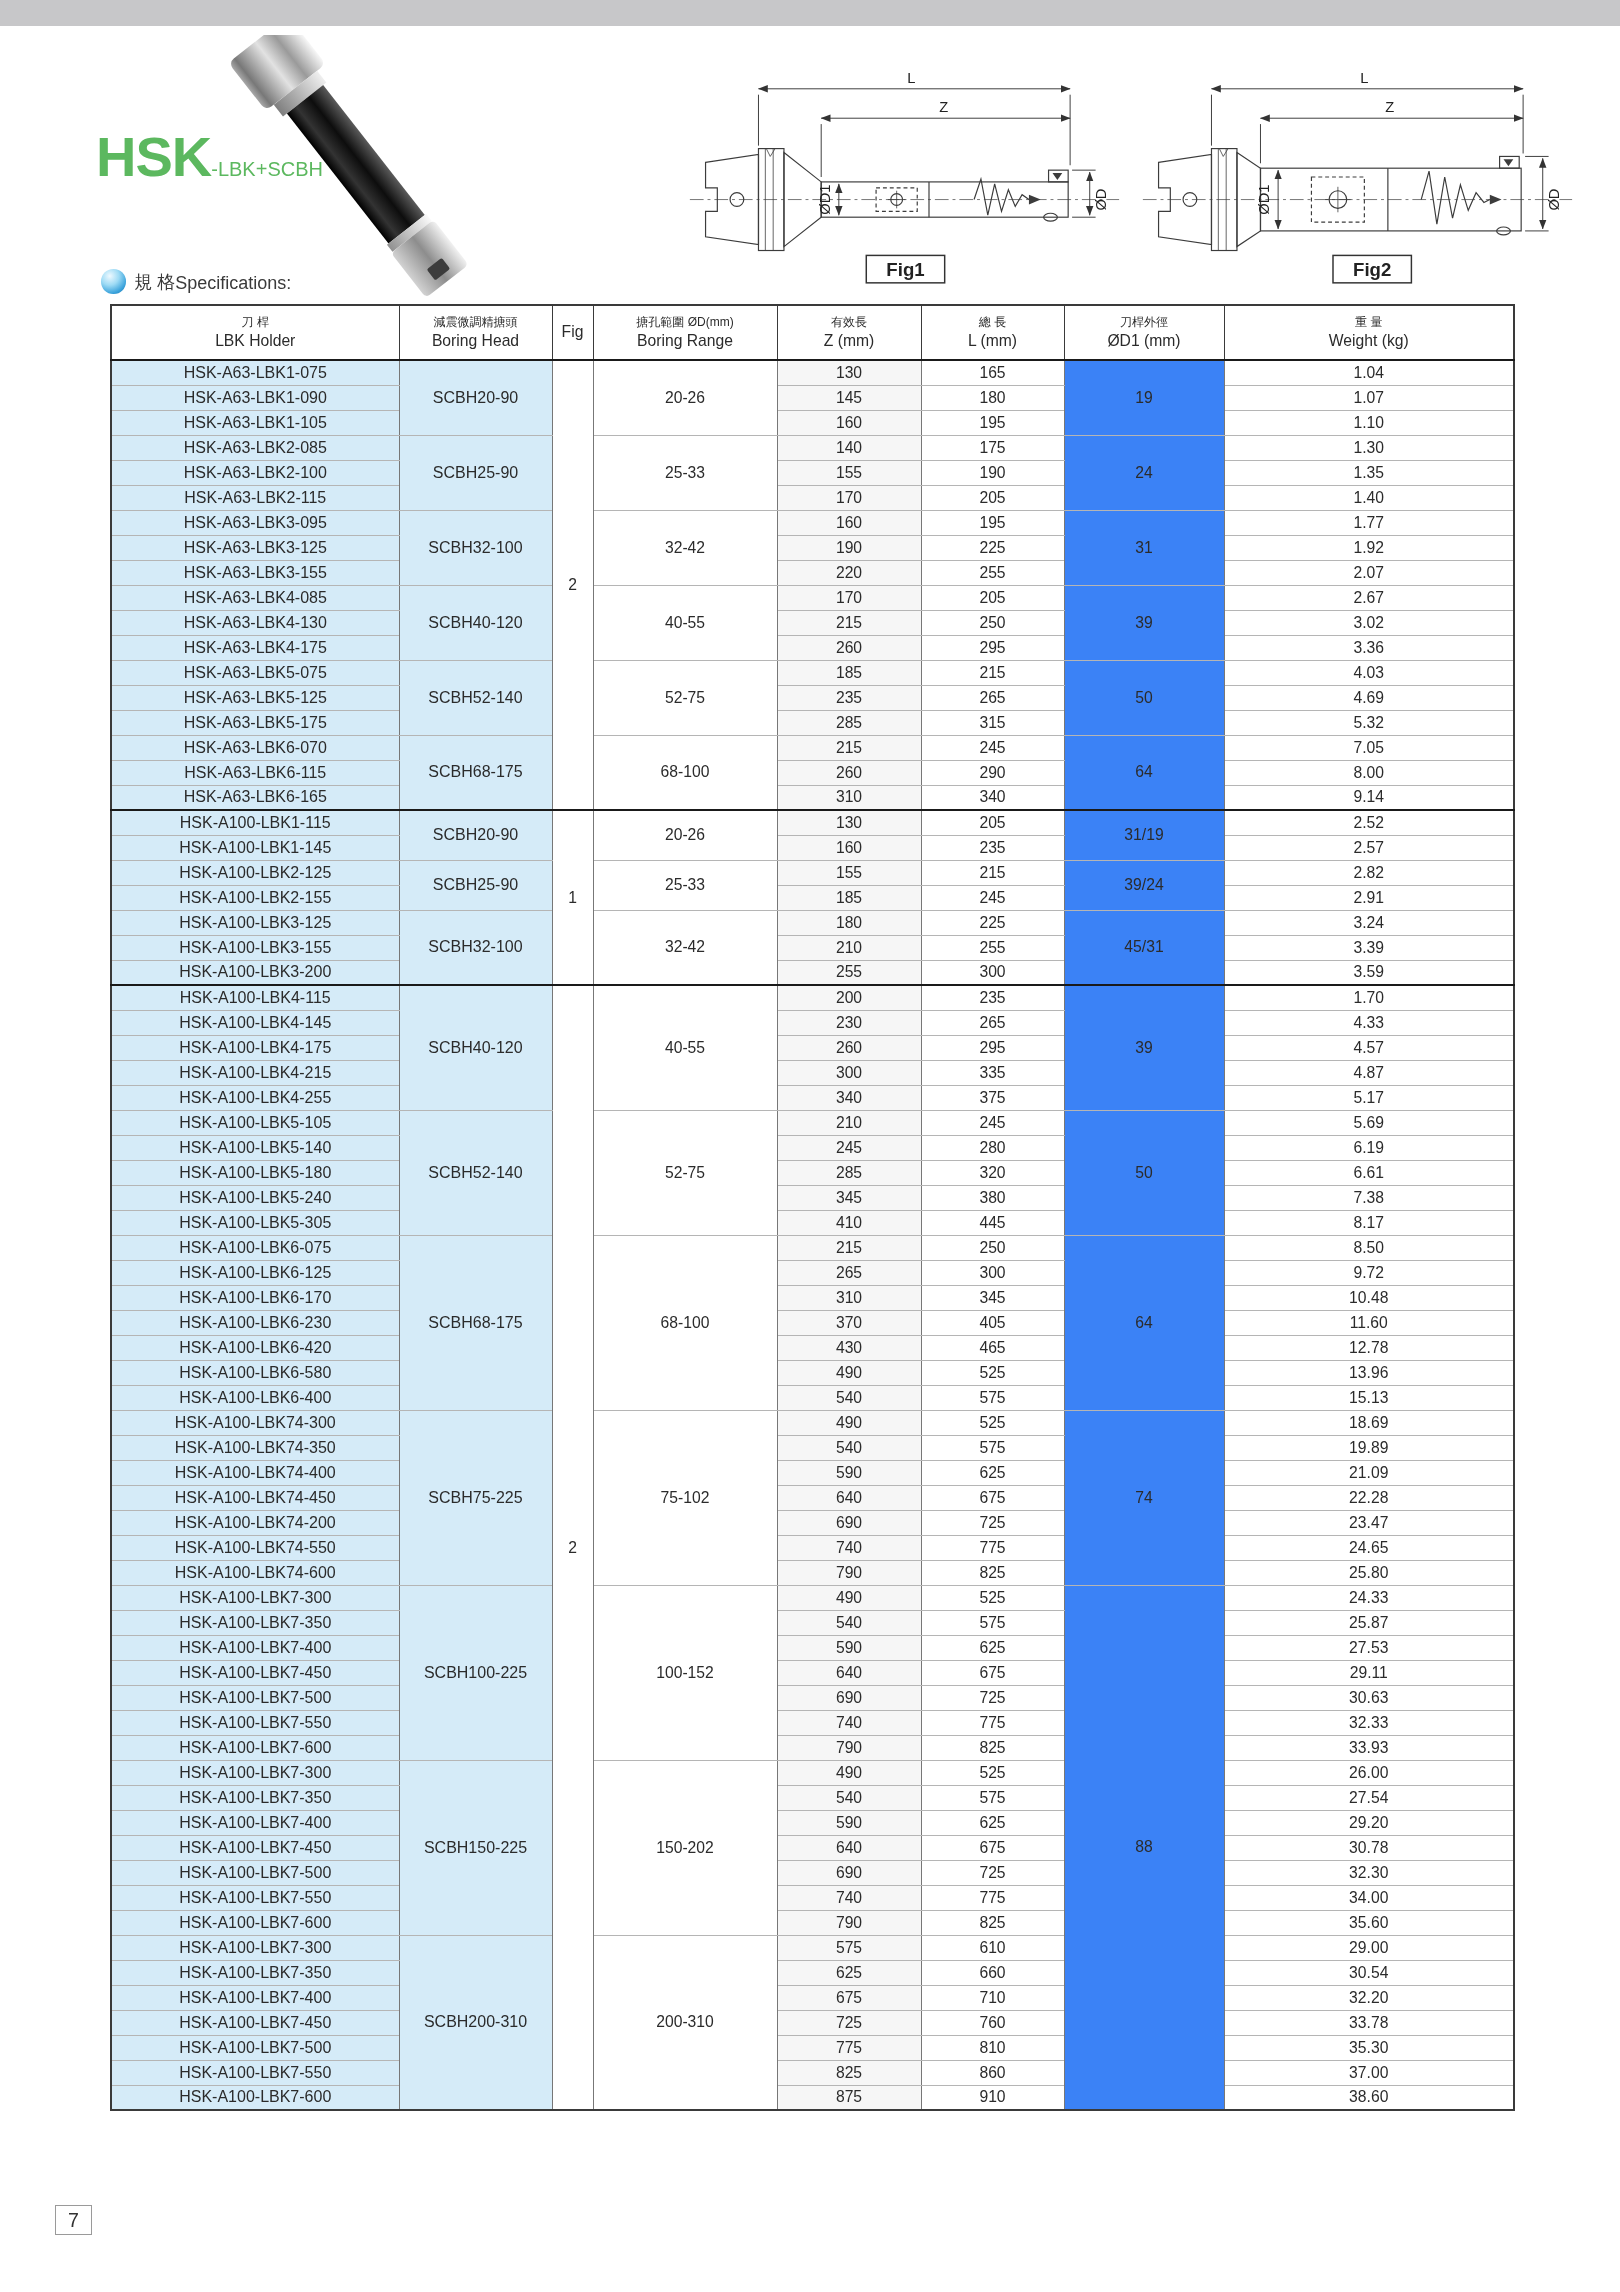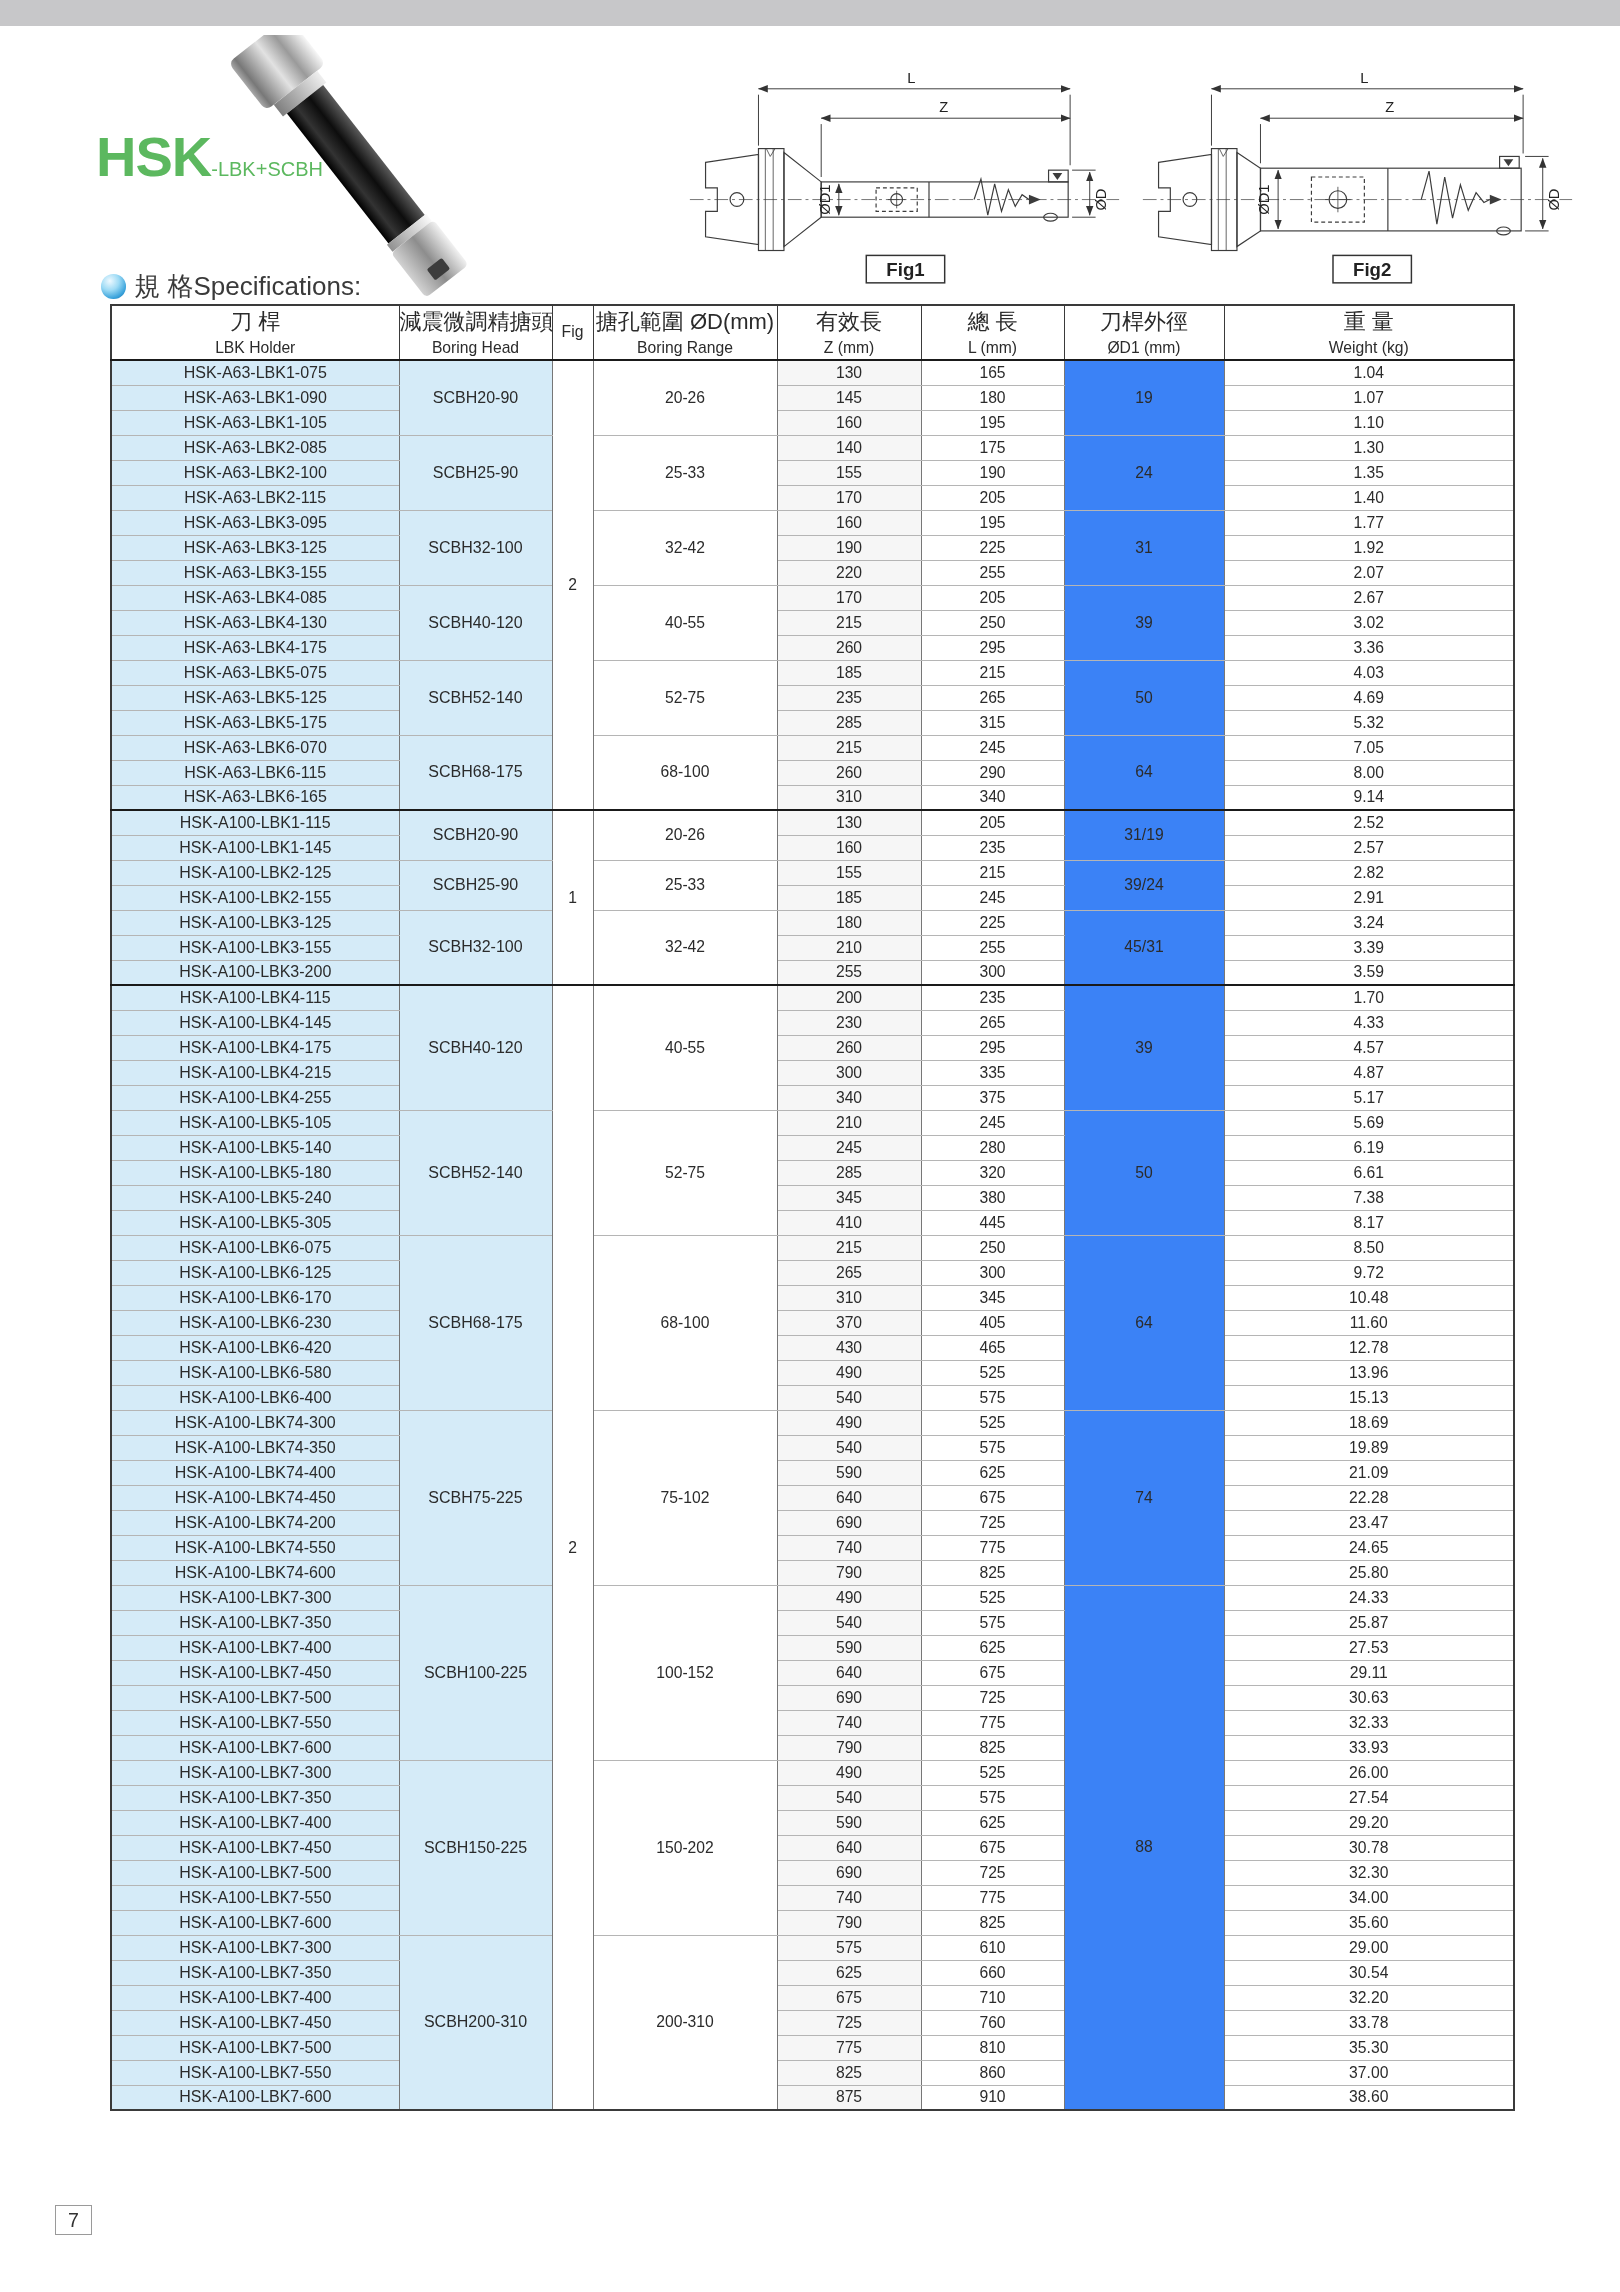--- a/index.html
+++ b/index.html
@@ -24,22 +24,22 @@
   .seg.band { width:9.8px; height:50px; background:linear-gradient(180deg,#fafafa,#909090); }
   .seg.head { width:57px; height:54px; border-radius:4.9px; position:relative;
     background:linear-gradient(180deg,#f1f1f1,#8d8d8d 50%,#d2d2d2); }
   .seg.head::after { content:""; position:absolute; right:8.8px; top:16.7px; width:13.7px; height:19.6px;
     background:#3c3c3c; border-radius:2px; }
 
   
   .logo { position:absolute; left:96px; top:129px; white-space:nowrap; color:#5cb85f; line-height:1; }
   .logo-main { font-size:56px; font-weight:bold; letter-spacing:-1px;text-align:right; }
   .logo-suffix { font-size:20px; font-weight:normal; letter-spacing:0px; }
-  .spec-line { position:absolute; left:101px; top:269px; display:flex; align-items:center;
-    font-size:26px; color:#3a3a3a; }
+  .spec-line { position:absolute; left:101px; top:269px; display:flex; align-items:flex-end;
+    font-size:18px; color:#3a3a3a; }
   .sphere { width:24.5px; height:24.5px; border-radius:50%; margin-right:8.8px; display:inline-block;
     background:radial-gradient(circle at 35% 28%, #eef9ff, #9edbf5 38%, #39a2db 72%, #19679f); }
 
   
   .tech-drawing { position:absolute; }
   .tech-drawing .ln { stroke:#3c3c3c; stroke-width:1.2; fill:none; }
   .tech-drawing .thin { stroke-width:0.8; }
   .tech-drawing .dim { stroke:#3c3c3c; stroke-width:1; fill:none; }
   .tech-drawing .dimtext { font-size:15px; fill:#222; }
   .tech-drawing .cl { stroke:#666; stroke-width:0.9; stroke-dasharray:14 4 3 4; fill:none; }
@@ -51,21 +51,21 @@
   
   .spec-table { position:absolute; left:110px; top:304px; width:1404px;
     border-collapse:collapse; table-layout:fixed; border:2px solid #3a3a3a; }
   .spec-table th, .spec-table td {
     border-left:1px solid #777; border-right:1px solid #777;
     border-top:1px solid #b5b5b5; border-bottom:1px solid #b5b5b5;
     text-align:center; vertical-align:middle; overflow:hidden; white-space:nowrap;
   }
   .spec-table thead th { height:55px; font-weight:normal; background:#fff;
     border:1px solid #3a3a3a; border-bottom:1.5px solid #2a2a2a; }
-  .spec-table thead .h-zh { font-size:22px; line-height:1.45; }
+  .spec-table thead .h-zh { font-size:12px; line-height:1.45; }
   .spec-table thead .h-en { font-size:15.7px; line-height:1.3; }
   .spec-table td { height:25px; font-size:15.7px; color:#2b2b2b; }
   .spec-table td.col-holder, .spec-table td.col-head { background:#d5ebf8; font-size:16px; }
   .spec-table td.col-z  { background:#f6f6f6; }
   .spec-table td.col-d1 { background:#3b82f6; }
   .spec-table tr.group-start td { border-top:1px solid #555; }
   .spec-table tr.section-start td { border-top:2px solid #1a1a1a;margin-top:12px; }
 
   .page-num { position:absolute; left:55px; top:2205px; width:37px; height:30px;
     border:1px solid #9a9a9a; background:#fff; text-align:center; line-height:29px;

